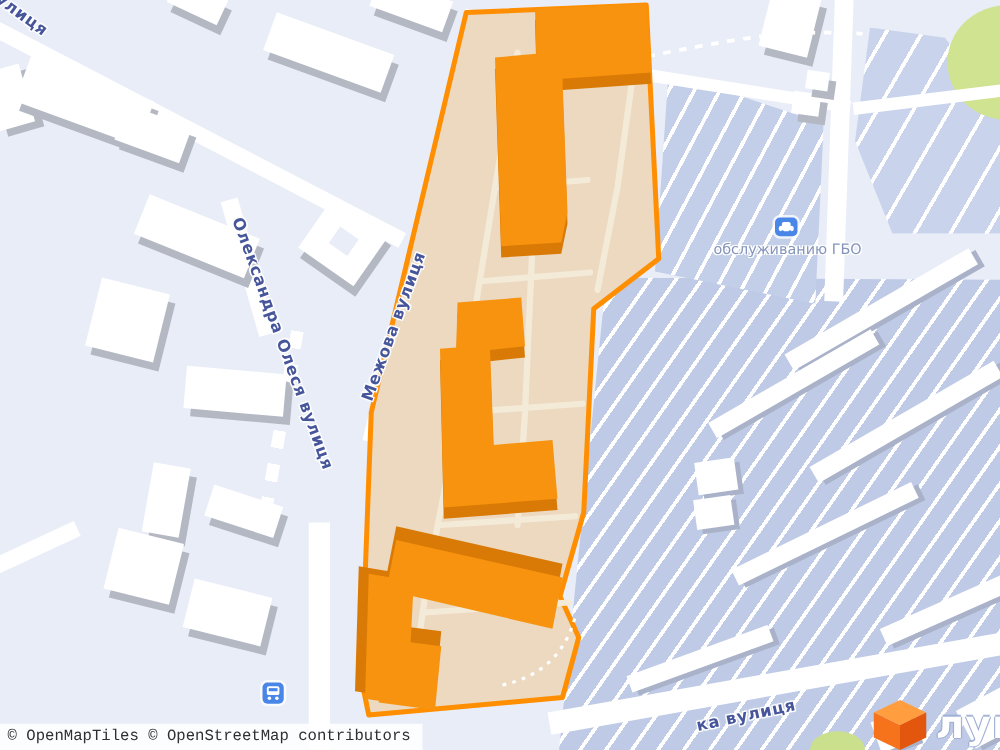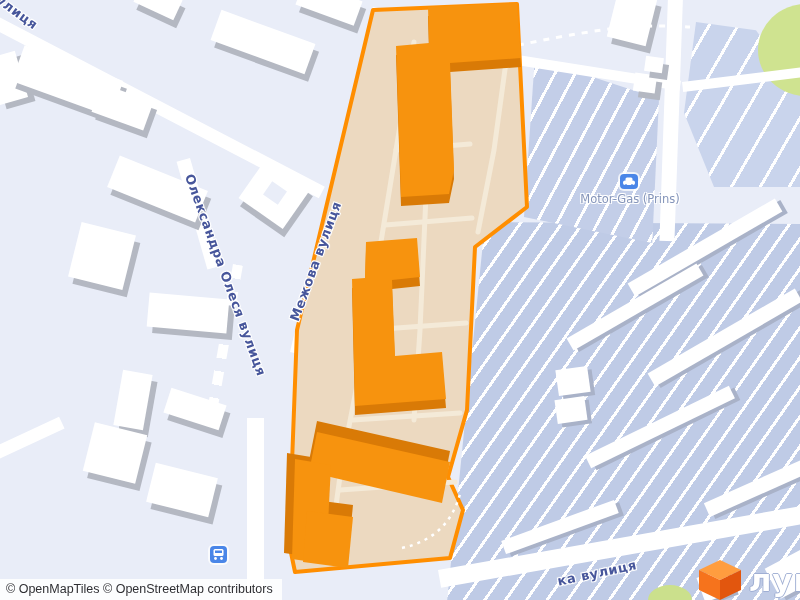--- a/index.html
+++ b/index.html
@@ -9,21 +9,21 @@
   .wbld{position:absolute;background:#ffffff;box-shadow:6px 6px 0 #b4b8c2;}
   .slab{position:absolute;background:#ffffff;box-shadow:4px 4px 0 #a9b2c8;}
   
   .road{position:absolute;background:#ffffff;transform-origin:0 0;}
   
   .maplabel{position:absolute;font-weight:700;font-size:13px;color:#47569b;letter-spacing:.6px;white-space:nowrap;transform-origin:0 0;
     text-shadow:-1px -1px 0 #fff,1px -1px 0 #fff,-1px 1px 0 #fff,1px 1px 0 #fff,0 0 3px #fff;}
   .poilabel{position:absolute;font-size:11.5px;line-height:14px;font-weight:400;color:#8595ba;text-align:center;
     text-shadow:-1px -1px 0 #fff,1px -1px 0 #fff,-1px 1px 0 #fff,1px 1px 0 #fff,0 0 2px #fff;}
   .attr{position:absolute;left:0;bottom:0;background:rgba(255,255,255,.85);color:#2f2f33;font-size:12.5px;
-    font-family:Liberation Sans, sans-serif;padding:3px 9px 4px 6px;}
+    font-family:Liberation Mono, monospace;padding:3px 9px 4px 6px;}
   .lun{position:absolute;right:-16px;bottom:-2px;display:flex;align-items:center;}
   .lun-text{font-weight:700;font-size:31px;color:#ffffff;letter-spacing:1px;
     text-shadow:0 -1px 0 rgba(156,172,209,.9),0 1px 0 rgba(156,172,209,.9),-1px 0 0 rgba(156,172,209,.9),1px 0 0 rgba(156,172,209,.9);}
   .marker{position:absolute;border-radius:4px;background:#4a86e8;box-shadow:0 0 0 2px rgba(255,255,255,.75);}
 </style>
 </head>
 <body>
 
 <div class="stage">
 
@@ -134,21 +134,21 @@
       <circle cx="12" cy="11.5" r="1.3" fill="#4a86e8"></circle>
     </svg>
   </div>
 
   <div class="maplabel" style="left:196px;top:172px;transform:rotate(70deg);">Олександра Олеся вулиця</div>
   <div class="maplabel" style="left:287px;top:318px;transform:rotate(-70deg);">Межова вулиця</div>
   <div class="maplabel" style="left:2px;top:-8px;transform:rotate(36deg);">улиця</div>
   <div class="maplabel" style="left:556px;top:574px;transform:rotate(-12deg);">ка вулиця</div>
 
   <div class="poilabel" style="left:548px;top:192px;width:164px;">
-    <div>Motor-Gas (Prins)</div>
+    <div>обслуживанию ГБО</div>
   </div>
 
   <div class="attr">
     <span>© OpenMapTiles © OpenStreetMap contributors</span>
   </div>
 
   <div class="lun">
     <svg width="46" height="44" viewBox="0 0 46 44" style="margin-right:6px;">
       <polygon points="23,2 44,12 23,22 2,12" fill="#ff9d3f"></polygon>
       <polygon points="2,12 23,22 23,42 2,32" fill="#f6731c"></polygon>

